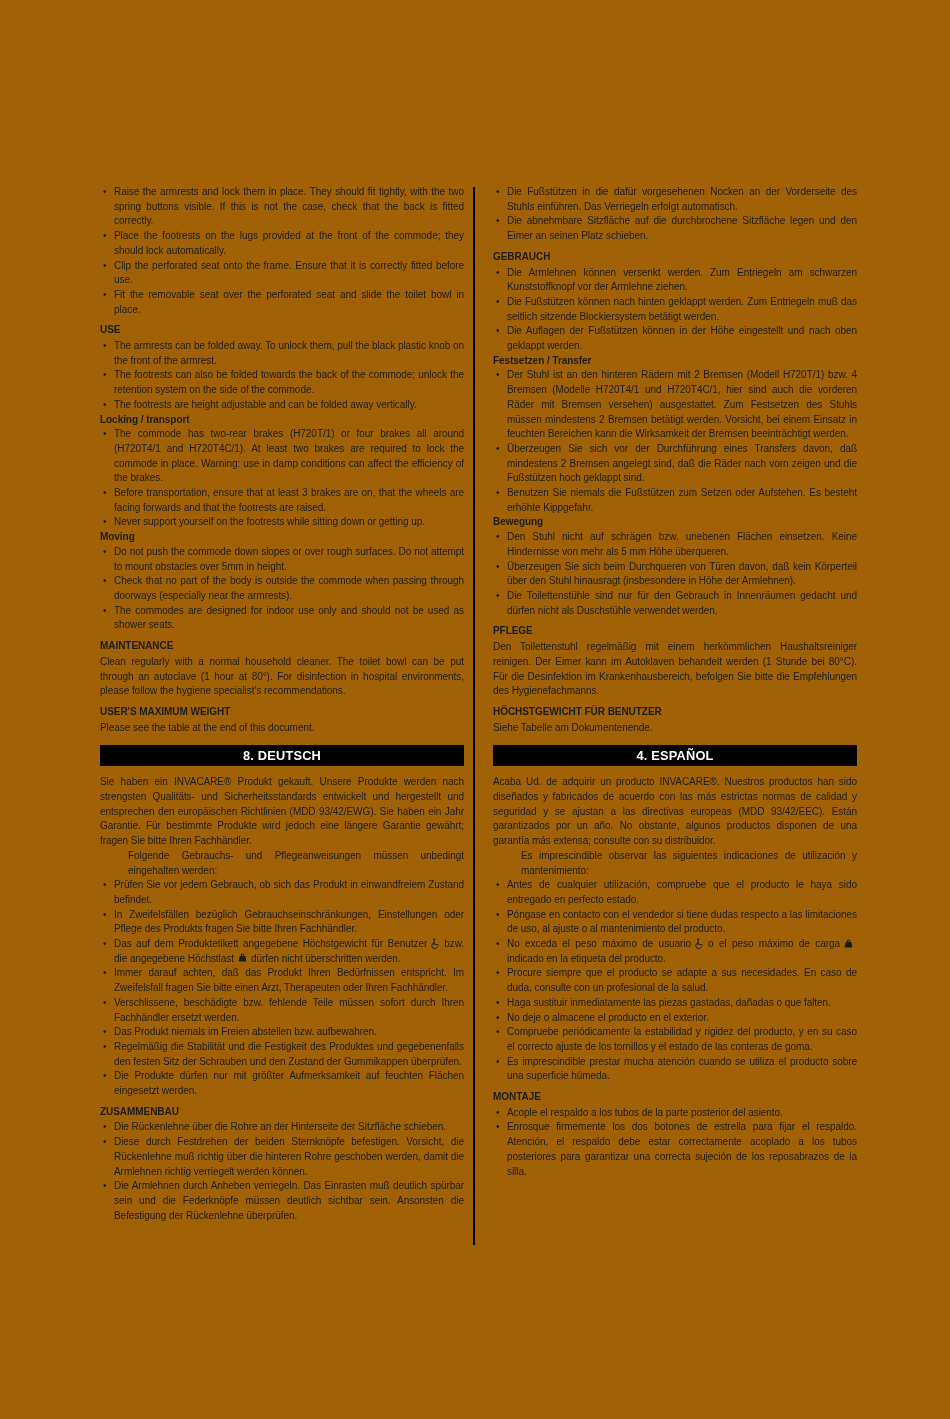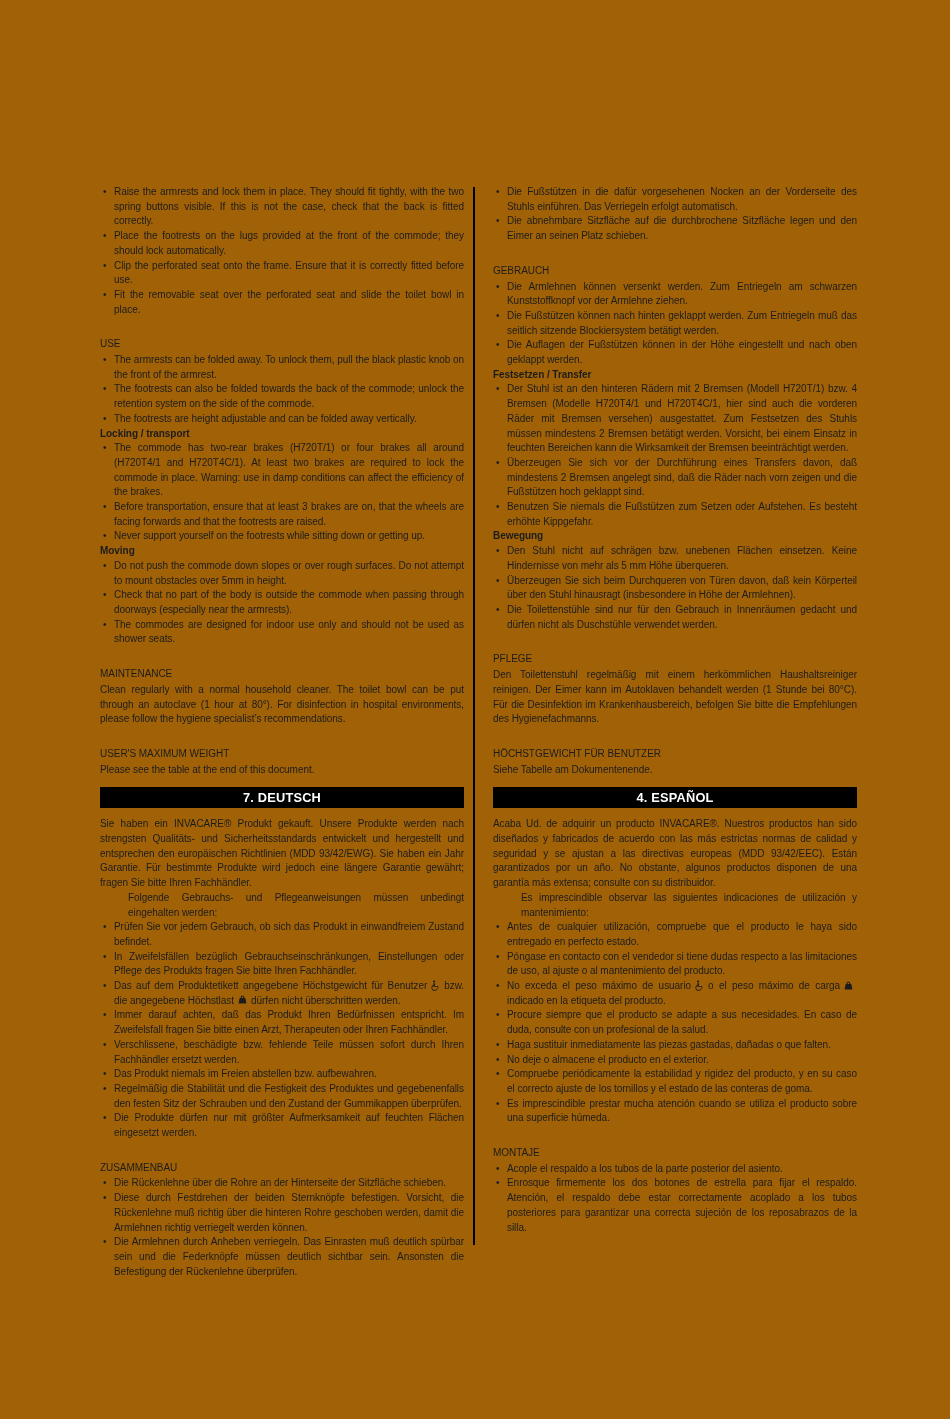--- a/index.html
+++ b/index.html
@@ -24,21 +24,21 @@
   .divider {
     position: absolute;
     left: 473px;
     top: 187px;
     width: 1.6px;
     height: 1058px;
     background: #000;
   }
   p.body { text-align: justify; }
   p.bold-note { font-weight: normal; text-align: justify; margin-left: 28px; }
-  .h-caps { font-weight: normal; margin-top: 20px; margin-bottom: 1px; }
+  .h-caps { font-weight: bold; margin-top: 6px; margin-bottom: 1px; }
   .h-sub { font-weight: bold; }
   ul.bullets { list-style: none; }
   ul.bullets li {
     position: relative;
     padding-left: 14px;
     text-align: justify;
   }
   ul.bullets li::before {
     content: "\2022";
     position: absolute;
@@ -101,21 +101,21 @@
         <li>Check that no part of the body is outside the commode when passing through doorways (especially near the armrests).</li>
         <li>The commodes are designed for indoor use only and should not be used as shower seats.</li>
       </ul>
 
       <div class="h-caps">MAINTENANCE</div>
       <p class="body">Clean regularly with a normal household cleaner. The toilet bowl can be put through an autoclave (1 hour at 80°). For disinfection in hospital environments, please follow the hygiene specialist’s recommendations.</p>
 
       <div class="h-caps">USER'S MAXIMUM WEIGHT</div>
       <p class="body">Please see the table at the end of this document.</p>
 
-      <div class="section-bar">7. DEUTSCH</div>
+      <div class="section-bar">8. DEUTSCH</div>
 
       <p class="body">Sie haben ein INVACARE® Produkt gekauft. Unsere Produkte werden nach strengsten Qualitäts- und Sicherheitsstandards entwickelt und hergestellt und entsprechen den europäischen Richtlinien (MDD 93/42/EWG). Sie haben ein Jahr Garantie. Für bestimmte Produkte wird jedoch eine längere Garantie gewährt; fragen Sie bitte Ihren Fachhändler.</p>
       <p class="bold-note">Folgende Gebrauchs- und Pflegeanweisungen müssen unbedingt eingehalten werden:</p>
 
       <ul class="bullets">
         <li>Prüfen Sie vor jedem Gebrauch, ob sich das Produkt in einwandfreiem Zustand befindet.</li>
         <li>In Zweifelsfällen bezüglich Gebrauchseinschränkungen, Einstellungen oder Pflege des Produkts fragen Sie bitte Ihren Fachhändler.</li>
         <li>
           <span>Das auf dem Produktetikett angegebene Höchstgewicht für Benutzer</span><span class="inline-icon"><svg viewBox="0 0 24 24">
                 <circle cx="9" cy="3.5" r="2.5"></circle>

